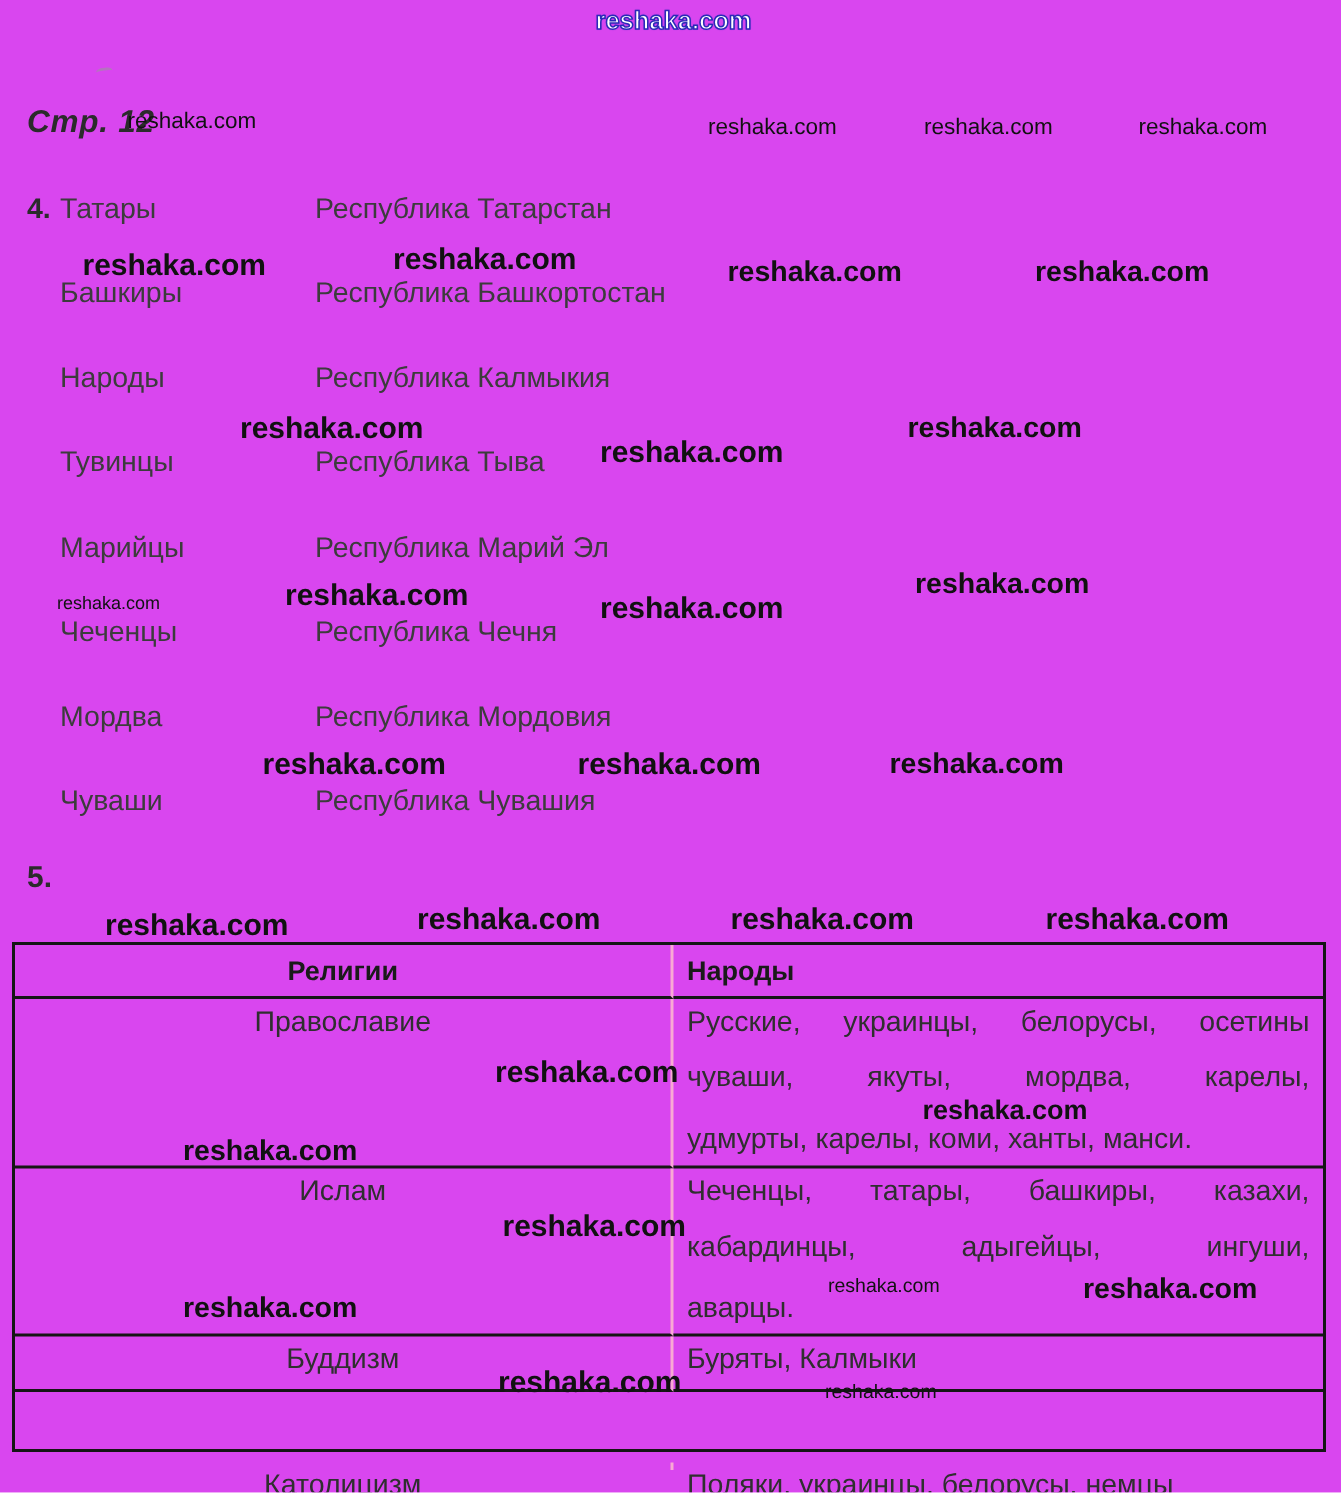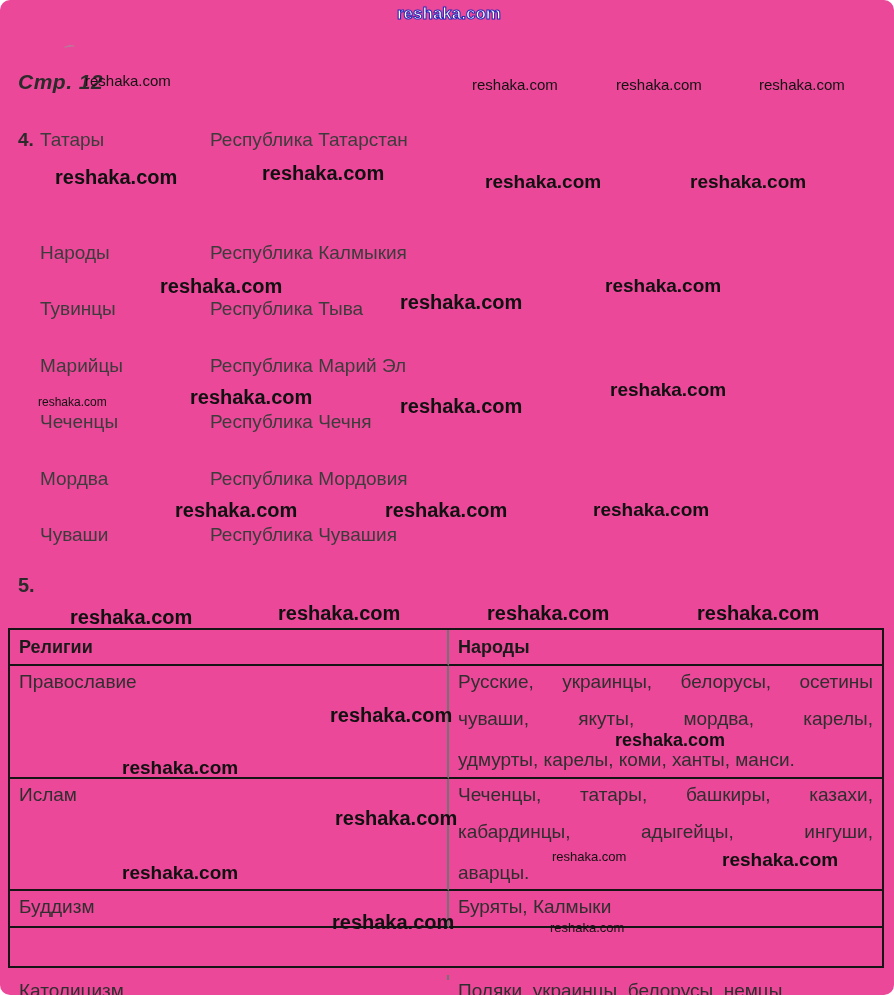--- a/index.html
+++ b/index.html
@@ -1,24 +1,23 @@
 <!DOCTYPE html>
 <html><head>
 <meta charset="utf-8">
 <style>
   * { margin:0; padding:0; box-sizing:border-box; }
   html,body { background:#ffffff; }
   .page {
     position:relative;
     width:894px; height:995px;
-    background:#ec4899;
+    background:#d946ef;
     font-family:"Liberation Sans", sans-serif;
     color:#333333;
     overflow:hidden;
-    border-radius:10px;
   }
   
   .wm {
     position:absolute;
     color:#111111;
     white-space:nowrap;
     pointer-events:none;
     letter-spacing:0px;
     z-index:5;
   }
@@ -64,21 +63,21 @@
     border:2px solid #151515;
     background:transparent;
     z-index:1;
   }
   .cell {
     border-bottom:2px solid #151515;
     padding:5px 9px 0 9px;
     font-size:19px; color:#2f2f2f;
     overflow:visible;
   }
-  .cell.cl { border-right:2px solid #737373; }
+  .cell.cl { border-right:2px solid #f9a8d4;text-align:center; }
   .cell.last { border-bottom:none;margin-top:47px; }
   .cell.head { font-weight:700; font-size:18px; color:#1a1a1a; padding-top:7px; }
   .jline { text-align:justify; text-align-last:justify; line-height:22px; margin-bottom:15px; }
   .pline { text-align:left; line-height:22px; }
   .jline2 { margin-bottom:19px; }
 </style>
 </head>
 <body>
 
 <div class="page">
@@ -91,20 +90,24 @@
 
   <span class="wm" style="left:85px;  top:72px; font-size:15px; font-weight:400;">reshaka.com</span>
   <span class="wm" style="left:472px; top:76px; font-size:15px; font-weight:400;">reshaka.com</span>
   <span class="wm" style="left:616px; top:76px; font-size:15px; font-weight:400;">reshaka.com</span>
   <span class="wm" style="left:759px; top:76px; font-size:15px; font-weight:400;">reshaka.com</span>
 
   <div class="lrow" style="top:129px;">
     <span class="num">4.</span>
     <span class="nm">Татары</span>
     <span class="rep">Республика Татарстан</span>
+  </div>
+  <div class="lrow" style="top:185px;">
+    <span class="nm">Башкиры</span>
+    <span class="rep">Республика Башкортостан</span>
   </div>
   <div class="lrow" style="top:242px;">
     <span class="nm">Народы</span>
     <span class="rep">Республика Калмыкия</span>
   </div>
   <div class="lrow" style="top:298px;">
     <span class="nm">Тувинцы</span>
     <span class="rep">Республика Тыва</span>
   </div>
   <div class="lrow" style="top:355px;">

